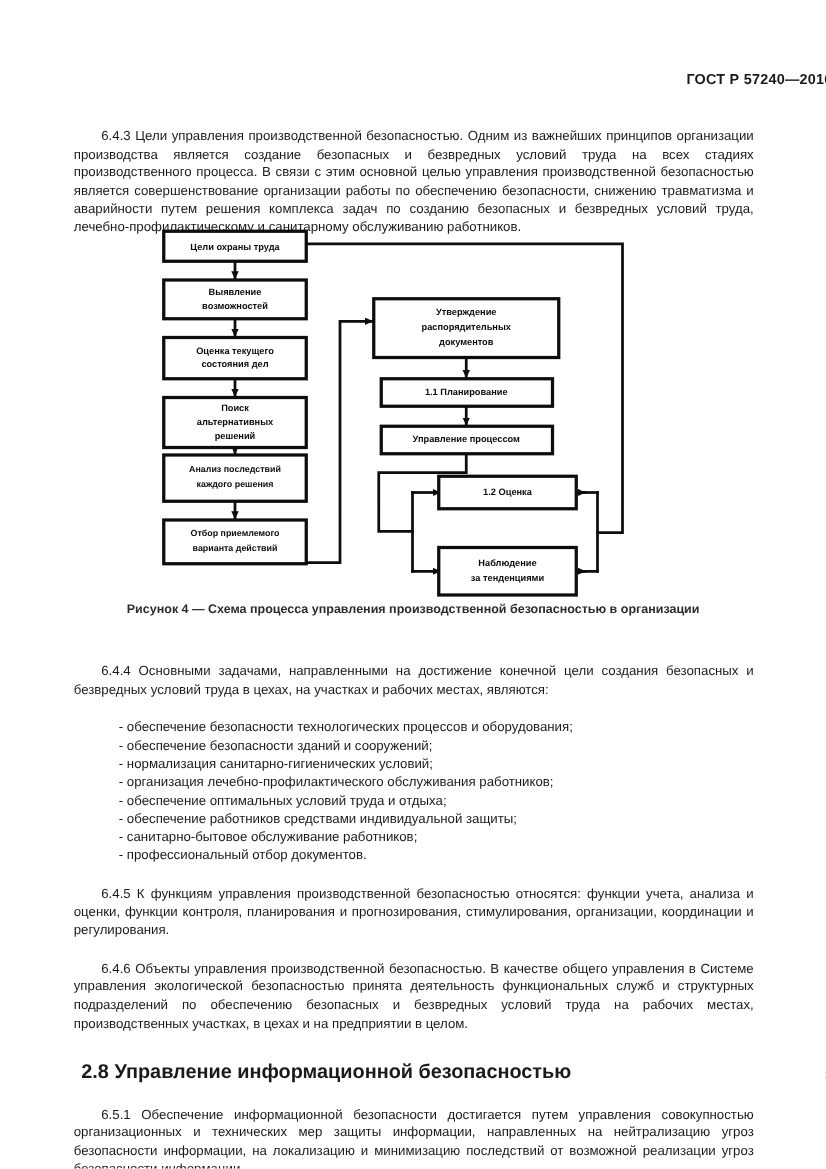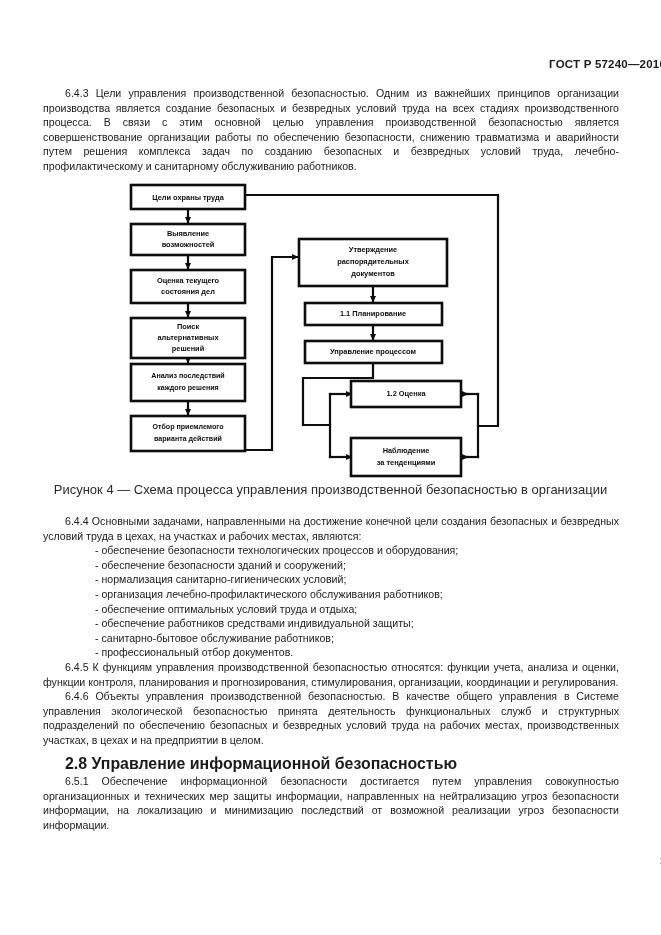--- a/index.html
+++ b/index.html
@@ -37,21 +37,21 @@
   .body-text {
     position: absolute;
     left: 43px;
     width: 576px;
     font-size: 10.6px;
     line-height: 14.6px;
     text-align: justify;
     text-justify: inter-word;
   }
   .para {
-    margin: 0;
+    margin: 16px;
     text-indent: 22px;
     text-align: justify;
   }
   .bullet {
     margin: 0;
     padding-left: 52px;
     text-align: left;
   }
   .section-head {
     margin: 0;
@@ -75,22 +75,23 @@
   }
   .figure svg {
     display: block;
   }
   .fig-caption {
     position: absolute;
     left: 0;
     top: 482px;
     width: 661px;
     text-align: center;
-    font-size: 13px;
+    font-size: 10px;
     color: #2b2b2b;
+    font-weight: bold;
   }
 
   
   .page-number {
     position: absolute;
     right: 43px;
     top: 855px;
     font-size: 10.6px;
   }
 

